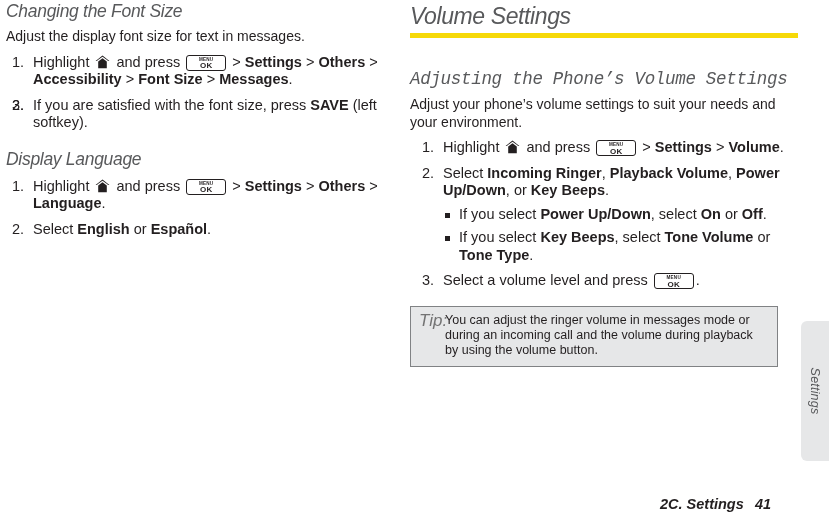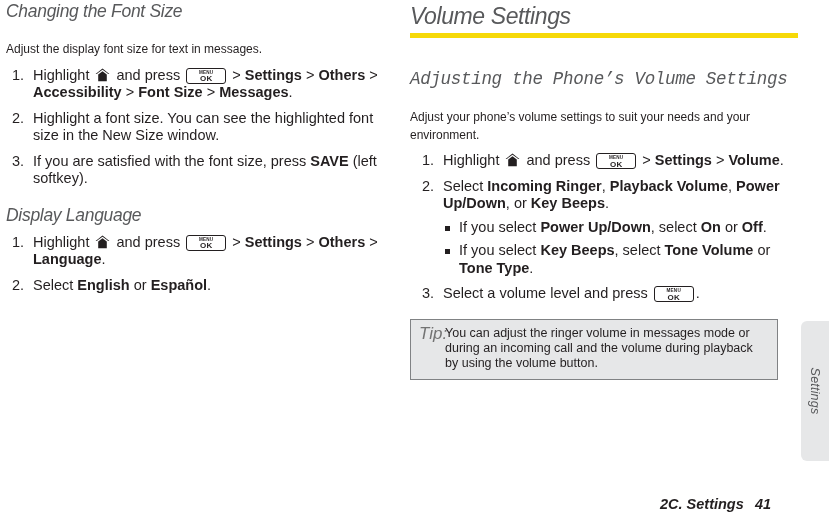--- a/index.html
+++ b/index.html
@@ -44,24 +44,24 @@
     line-height:22px;
     margin:0;
     white-space:nowrap;
   }
   .h-left-1{margin-top:0px;}
   .h-left-2{margin-top:16px;}
   .h-right-1{margin-top:30px;font-family:Liberation Mono, monospace;}
 
   
   .para{
-    font-size:12px;
+    font-size:14px;
     line-height:17.5px;
     color:#231f20;
-    margin:19px 0 0 0;
+    margin:6px 0 0 0;
   }
   .para.w-right{width:385px;}
 
   
   ol.steps{
     list-style:none;
     margin:6px 0 0 0;
     padding:0;
   }
   ol.steps > li{
@@ -224,21 +224,21 @@
 
     <h2 class="section-title h-left-1">Changing the Font Size</h2>
 
     <p class="para">Adjust the display font size for text in messages.</p>
 
     <ol class="steps" id="steps-l1">
         <li><span class="num">1.</span><span><span>Highlight </span><span class="home-icon"><svg viewBox="0 0 16 15" width="15" height="14" xmlns="http://www.w3.org/2000/svg">
                 <path d="M8 0.6 L0.6 6.4 L2.4 6.4 L2.4 6.0 L8 1.9 L13.6 6.0 L13.6 6.4 L15.4 6.4 Z" fill="#231f20"></path>
                 <path d="M8 3.4 L3.4 7.0 L3.4 14.3 L12.6 14.3 L12.6 7.0 Z" fill="#231f20"></path>
               </svg></span><span> and press </span><span class="menuok"><span class="m">MENU</span><span class="o">OK</span></span><span> &gt; </span><span class="bold">Settings</span><span> &gt; </span><span class="bold">Others</span><span> &gt; </span><span class="bold">Accessibility</span><span> &gt; </span><span class="bold">Font Size</span><span> &gt; </span><span class="bold">Messages</span><span>.</span></span></li>
-        <li><span class="num">2.</span><span><span>Highlight a font size. You can see the highlighted font size in the New Size window.</span></span></li>
+        <li><span class="num">2.</span></li>
         <li><span class="num">3.</span><span><span>If you are satisfied with the font size, press </span><span class="bold">SAVE</span><span> (left softkey).</span></span></li>
       </ol>
 
     <h2 class="section-title h-left-2">Display Language</h2>
 
 
     <ol class="steps" id="steps-l2">
         <li><span class="num">1.</span><span><span>Highlight </span><span class="home-icon"><svg viewBox="0 0 16 15" width="15" height="14" xmlns="http://www.w3.org/2000/svg">
                 <path d="M8 0.6 L0.6 6.4 L2.4 6.4 L2.4 6.0 L8 1.9 L13.6 6.0 L13.6 6.4 L15.4 6.4 Z" fill="#231f20"></path>
                 <path d="M8 3.4 L3.4 7.0 L3.4 14.3 L12.6 14.3 L12.6 7.0 Z" fill="#231f20"></path>

